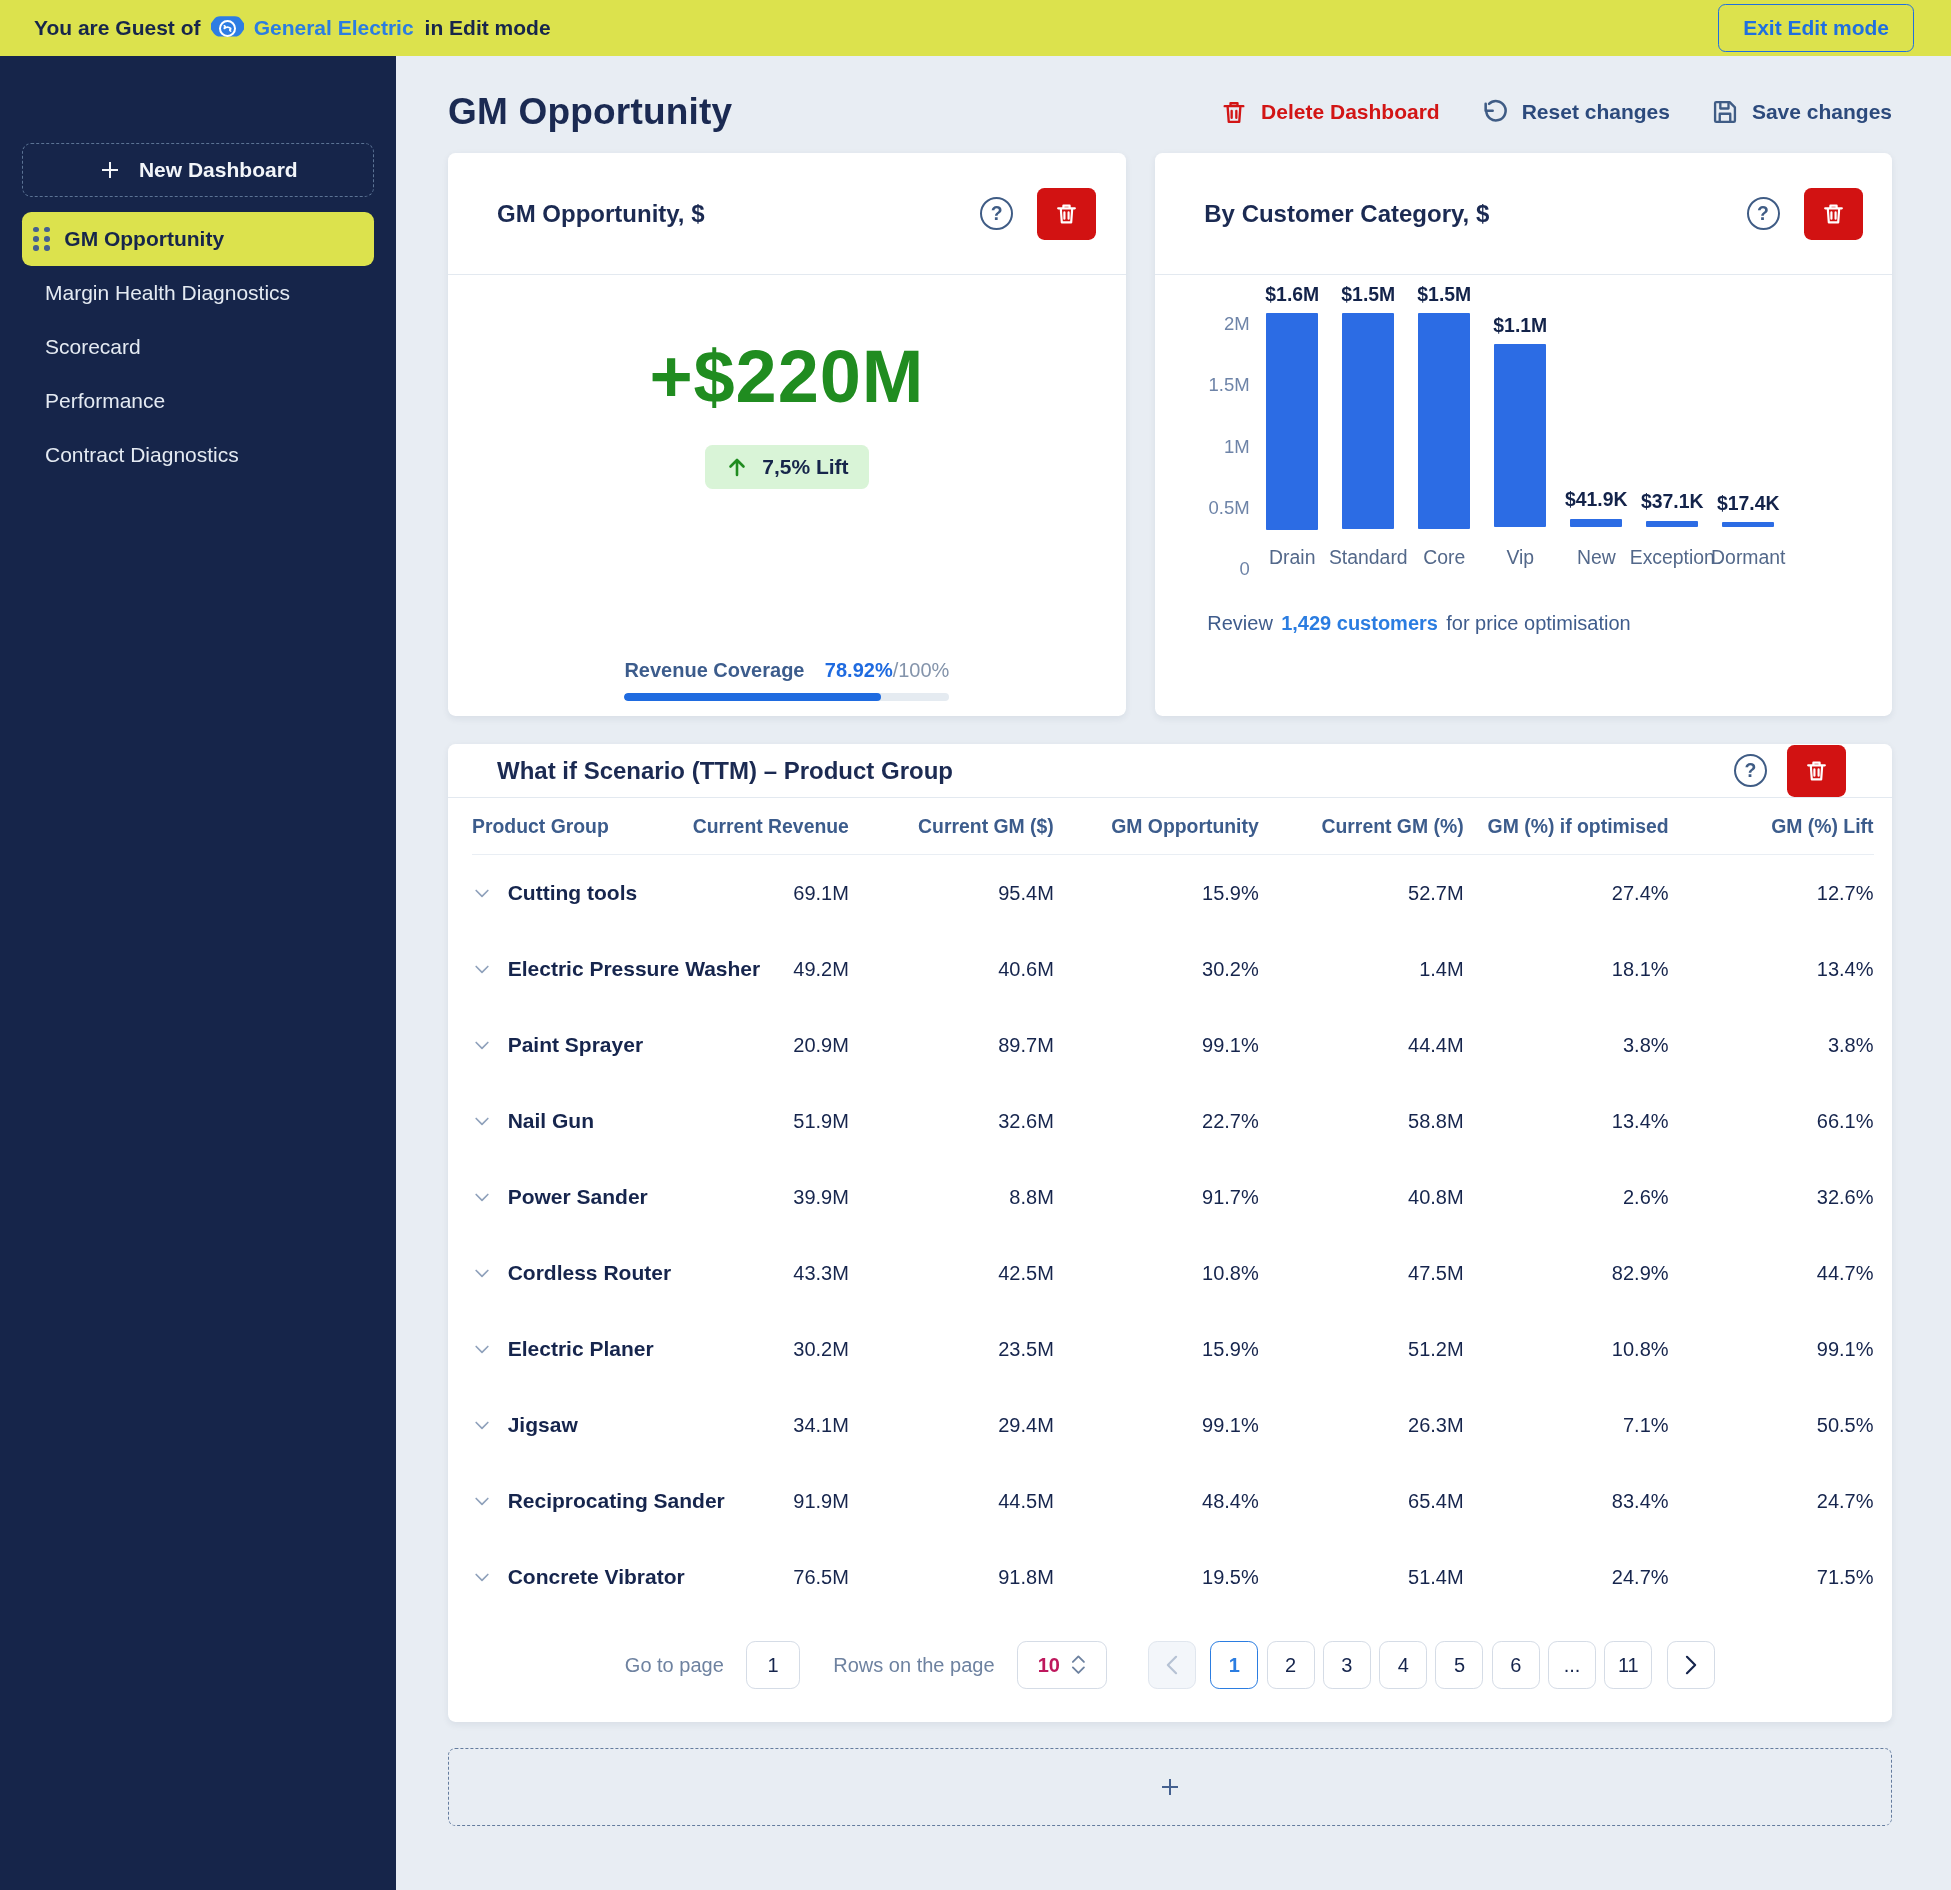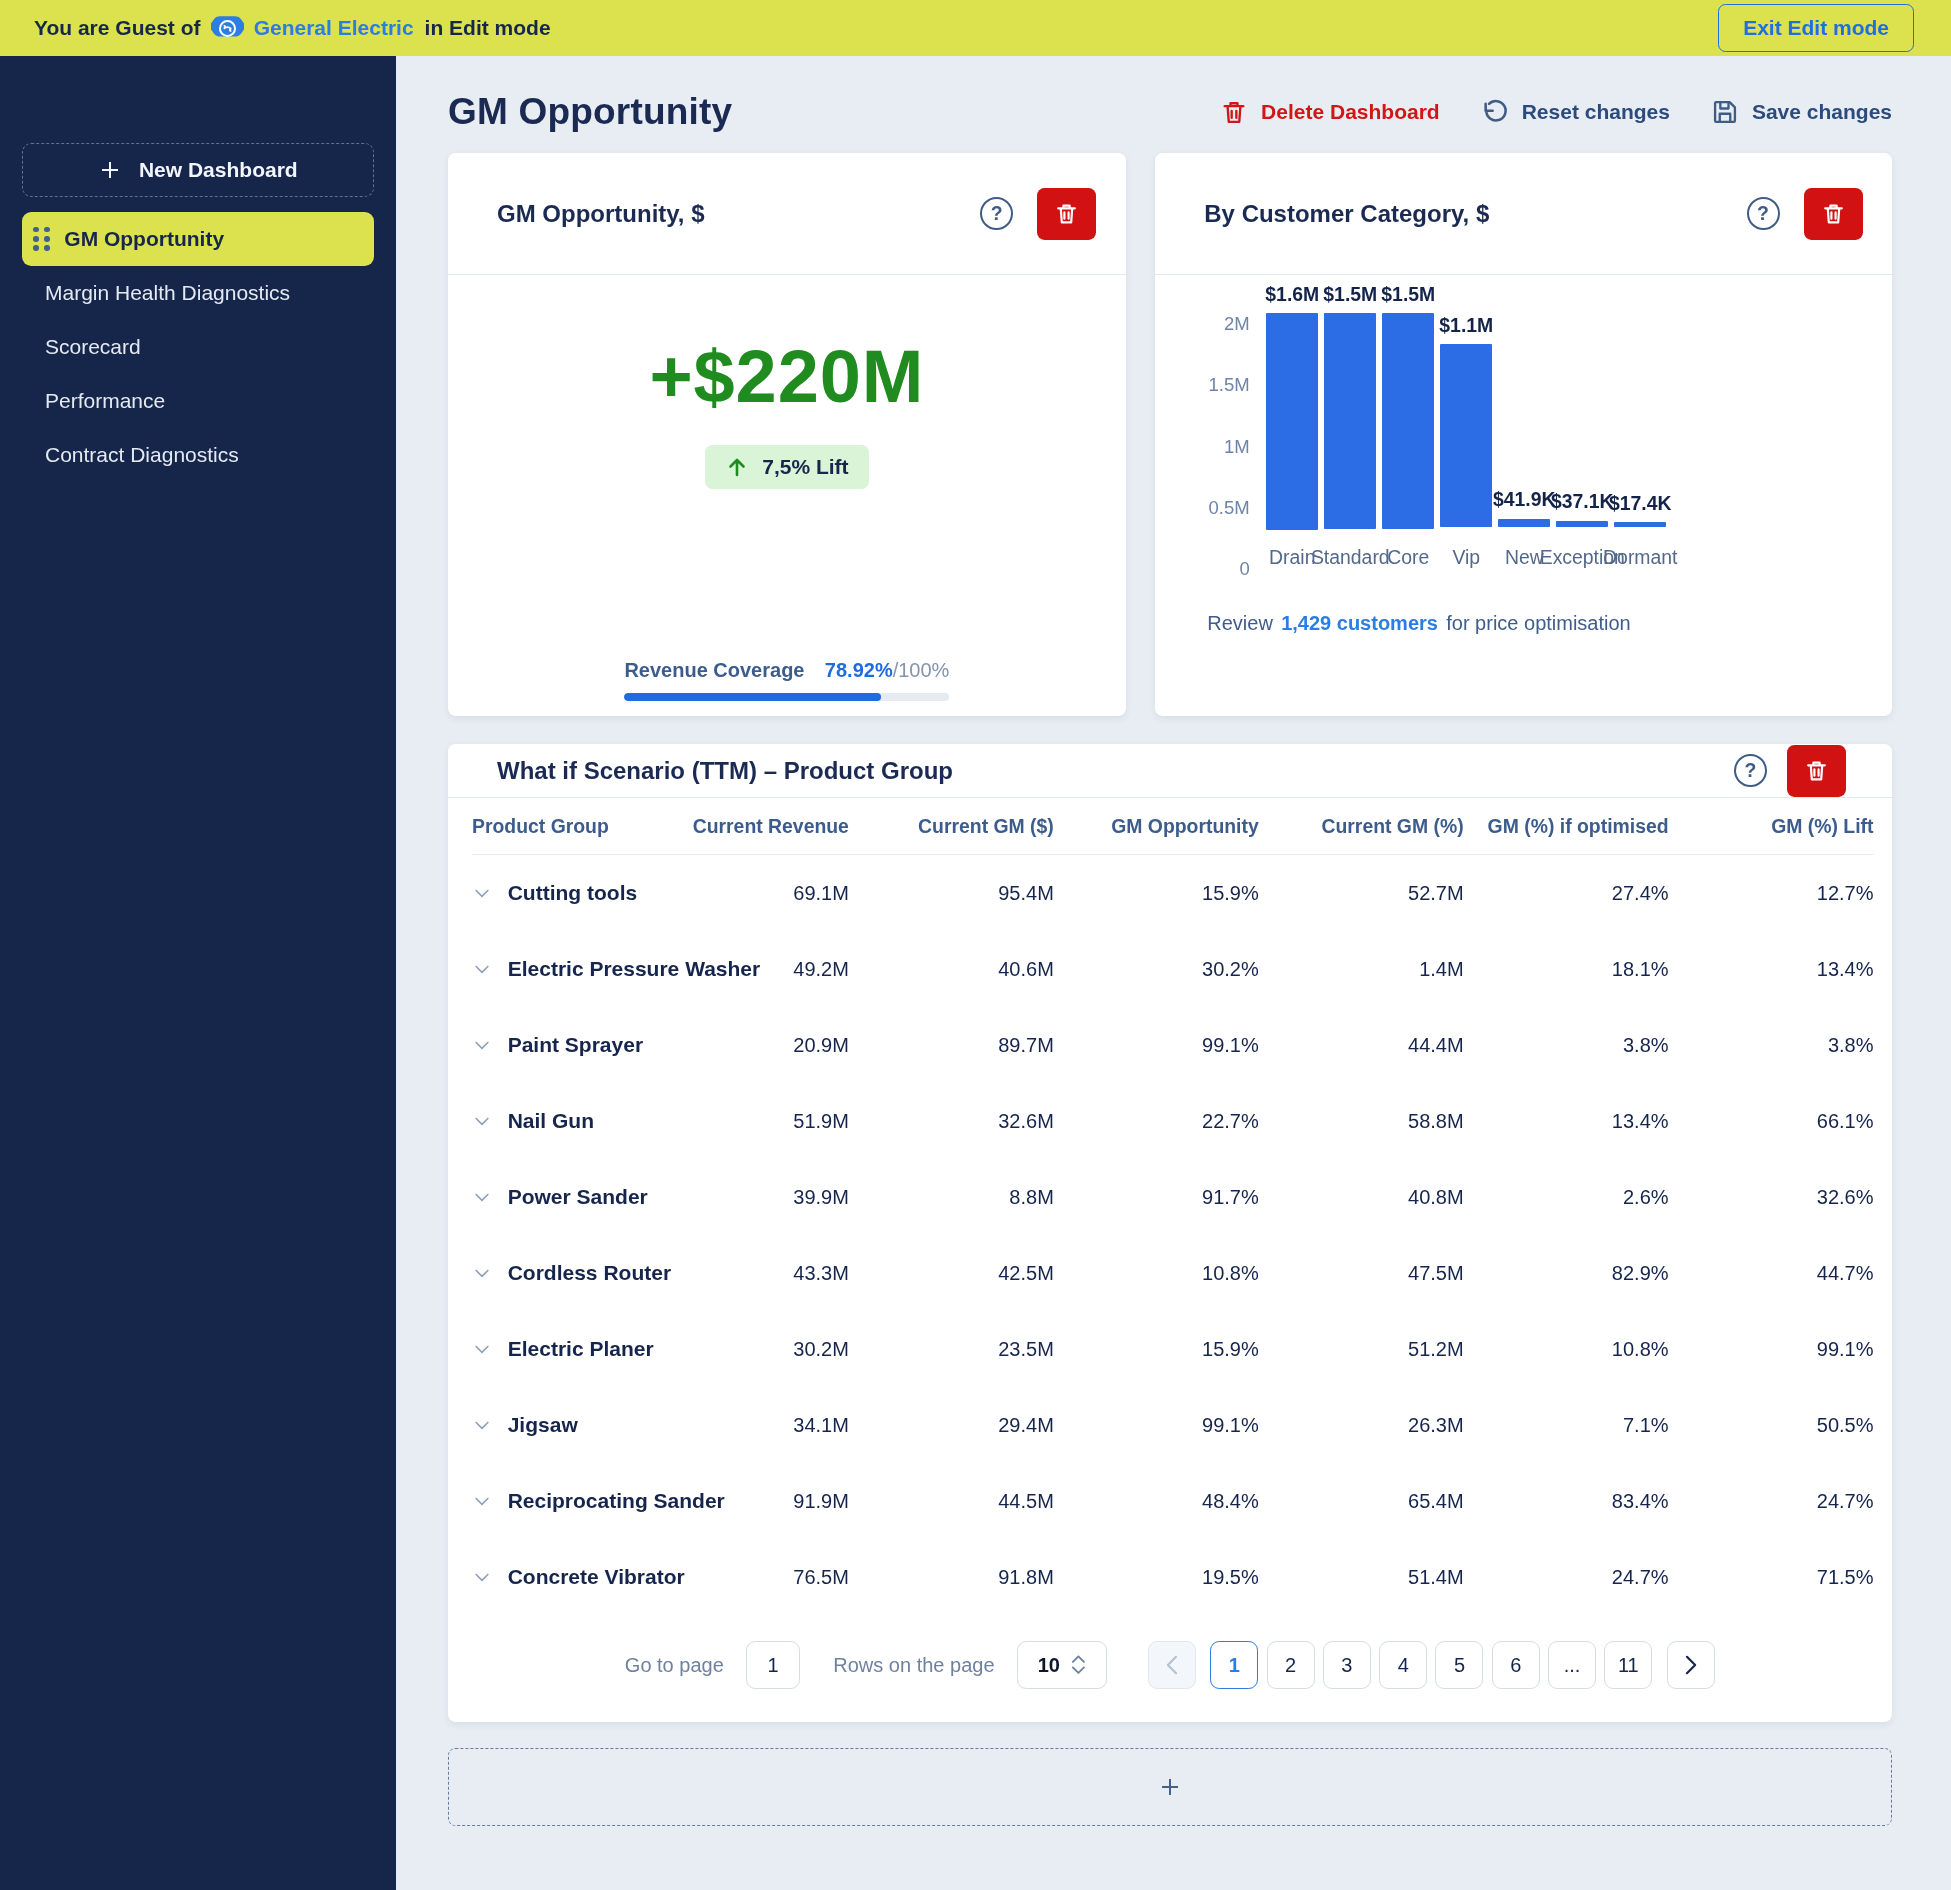--- a/index.html
+++ b/index.html
@@ -56,21 +56,21 @@
   .cov-num { font-weight:700; color:#1f6be0; }
   .cov-total { color:#8494ab; font-weight:400; }
   .progress { margin-top:11px; height:8.3px; border-radius:4.6px; background:#e5ebf1; overflow:hidden; }
   .progress-fill { height:100%; border-radius:4.6px; background:#1f6be0; }
 
   
   .cat-body { flex:1; padding:0 37px 0 52px; }
   .chart { display:flex; margin-top:50px; }
   .y-axis { width:59px; position:relative; height:245px; flex:none; }
   .y-tick { position:absolute; right:16.6px; font-size:18.5px; color:#6e84a8; }
-  .bars { display:flex; gap:6px; height:286px; align-items:flex-end; margin-top:-42px; }
+  .bars { display:flex; gap:24px; height:286px; align-items:flex-end; margin-top:-42px; }
   .bar-col { width:52px; display:flex; flex-direction:column; align-items:center; justify-content:flex-end; height:286px; }
   .bar-val { font-size:19.4px; font-weight:700; color:#13234a; white-space:nowrap; margin-bottom:7.4px; }
   .bar { width:52px; background:#2c6ce4; border-radius:0.9px; }
   .bar-cat { height:42px; display:flex; align-items:flex-end; font-size:19.4px; color:#53688a; white-space:nowrap; }
   .review-line { margin-top:42px; font-size:20px; color:#3f5c8c; display:flex; gap:8.3px; }
   .review-link { color:#2b7de1; font-weight:700; cursor:pointer; }
 
   
   .card-table { margin-top:28px; }
   .table-head-row { height:54px; display:flex; align-items:center; padding:0 46px 0 49px; border-bottom:0.9px solid #e3e9f0; }
@@ -85,21 +85,21 @@
   .trow { height:76px; }
   .name-cell { display:flex; align-items:center; gap:15.7px; white-space:nowrap; overflow:visible; }
   .chev-btn { background:none; border:none; cursor:pointer; display:flex; align-items:center; }
   .pg-name { font-size:21px; font-weight:700; color:#16254d; }
 
   
   .pagination { margin:26px 0 33px; display:flex; align-items:center; justify-content:center; gap:14.8px; }
   .pg-label { font-size:20px; color:#6e82a0;text-align:center; }
   .goto-input { width:54px; height:48px; border:0.9px solid #d5dce6; border-radius:9.2px; text-align:center; font-size:20px; color:#16254d; font-family:inherit; background:#fff; margin:0 18.5px 0 7.4px; }
   .rows-box { width:90px; height:48px; border:0.9px solid #d5dce6; border-radius:9.2px; background:#fff; display:flex; align-items:center; justify-content:center; gap:11px; margin:0 26px 0 7.4px; cursor:pointer; }
-  .rows-val { font-size:20px; font-weight:700; color:#0f172a; }
+  .rows-val { font-size:20px; font-weight:700; color:#be185d; }
   .stepper { display:flex; flex-direction:column; gap:2.8px; }
   .pages { display:flex; gap:8.3px; align-items:center; }
   .pbtn { min-width:48px; height:48px; padding:0 11px; border:0.9px solid #d5dce6; border-radius:9.2px; background:#fff; font-size:20px; color:#16254d; font-family:inherit; cursor:pointer; display:flex; align-items:center; justify-content:center; }
   .pbtn.active { border:1.8px solid #2b7de1; color:#2b7de1; font-weight:700; }
   .pbtn.nav-prev { background:#f3f6fa; border-color:#e0e6ee; }
 
   
   .add-area { margin-top:26px; height:78px; border:1.8px dashed #647c9e; border-radius:7.4px; display:flex; align-items:center; justify-content:center; cursor:pointer; }
 
   svg.ic { display:block; }

